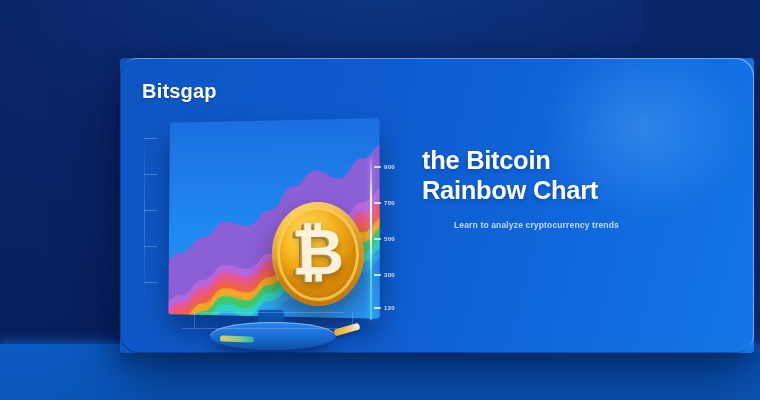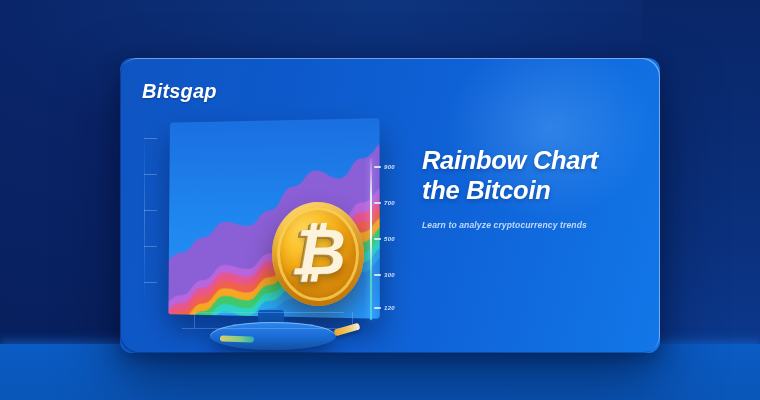--- a/index.html
+++ b/index.html
@@ -30,28 +30,27 @@
   
   .bg-right{
     position:absolute; right:0; top:0; width:118px; height:352px;
     background:linear-gradient(180deg,#0a2a6e 0%, #0a2f7a 60%, #0b3versus 100%);
     background:linear-gradient(180deg,#092668 0%, #0b3280 70%, #0c3a90 100%);
     opacity:.95;
   }
 
   
   .card{
-    position:absolute; left:120px; top:58px; width:540px; height:295px;
-    border-radius:12px;
+    position:absolute; left:120px; top:58px; width:634px; height:295px;
+    border-radius:4px;
     background:linear-gradient(105deg,#0f55c2 0%, #0d59cb 28%, #0f63d8 62%, #1277e8 100%);
     box-shadow:
       0 26px 60px rgba(2,12,45,.55),
       0 6px 18px rgba(2,12,45,.35);
     overflow:hidden;
-    font-style:italic;
   }
   .card-edge{
     position:absolute; inset:0; border-radius:18px;
     box-shadow:inset -1px 1px 0 rgba(190,220,255,.55),
                inset 1px -1px 0 rgba(4,24,70,.35);
     pointer-events:none;
   }
   .card-sheen{
     position:absolute; right:-40px; top:-60px; width:300px; height:260px;
     background:radial-gradient(closest-side, rgba(120,190,255,.30), rgba(120,190,255,0) 70%);
@@ -72,20 +71,21 @@
   }
   .headline{
     color:#ffffff; font-weight:700; font-size:25.5px; line-height:1.17;
     letter-spacing:-.3px;
     text-shadow:0 2px 4px rgba(3,20,60,.28);
   }
   .subhead{
     margin-top:14px;
     color:#cfe2fb; font-size:8.5px; font-weight:600; letter-spacing:.15px;
     opacity:.92;
+    margin-left:32px;
   }
 
   
   .illo{
     position:absolute; left:18px; top:52px; width:270px; height:240px;
   }
   
   .ticks-left{ position:absolute; left:6px; top:22px; width:40px; height:170px; }
   .ticks-left i{
     position:absolute; left:0; width:13px; height:1px;
@@ -279,21 +279,21 @@
       <div class="wire">
         <i style="left:56px; top:6px; width:150px; height:1px;"></i>
         <i style="left:56px; top:6px; width:1px; height:16px;"></i>
         <i style="left:44px; top:22px; width:170px; height:1px;"></i>
         <i style="left:214px; top:6px; width:1px; height:16px;"></i>
       </div>
     </div>
 
     <div class="copy">
       <div class="headline">
+        <div>the Bitcoin</div>
         <div>Rainbow Chart</div>
-        <div>the Bitcoin</div>
       </div>
       <div class="subhead">Learn to analyze cryptocurrency trends</div>
     </div>
 
     <div class="card-edge"></div>
   </div>
 </div>
 
 </body></html>

